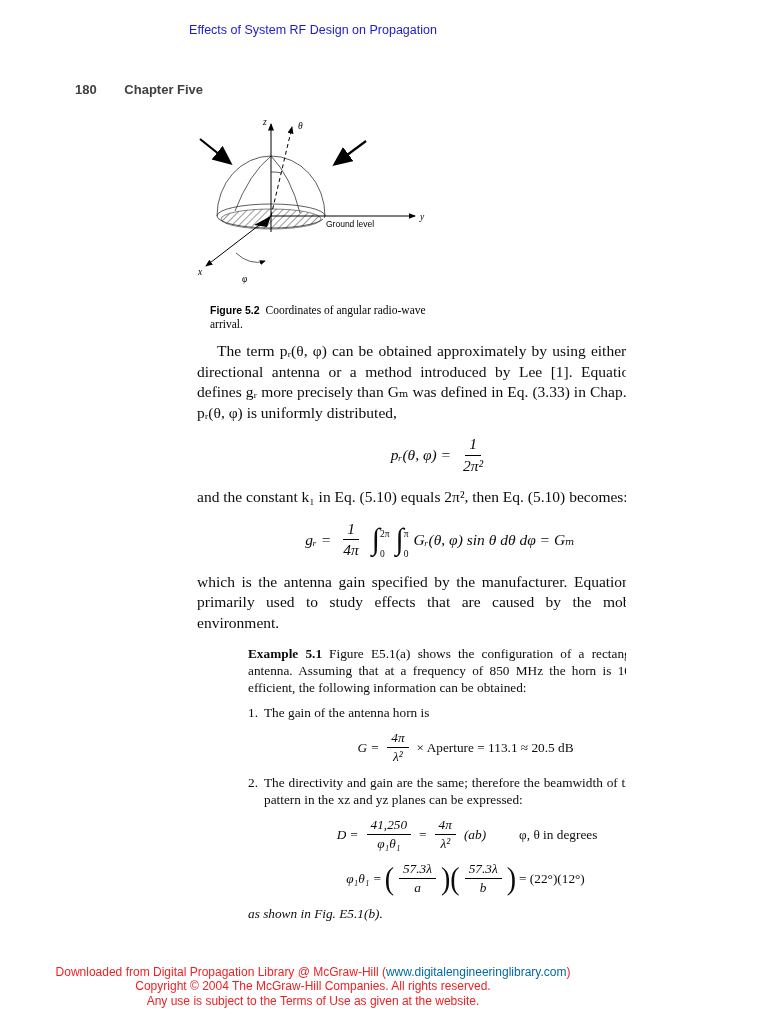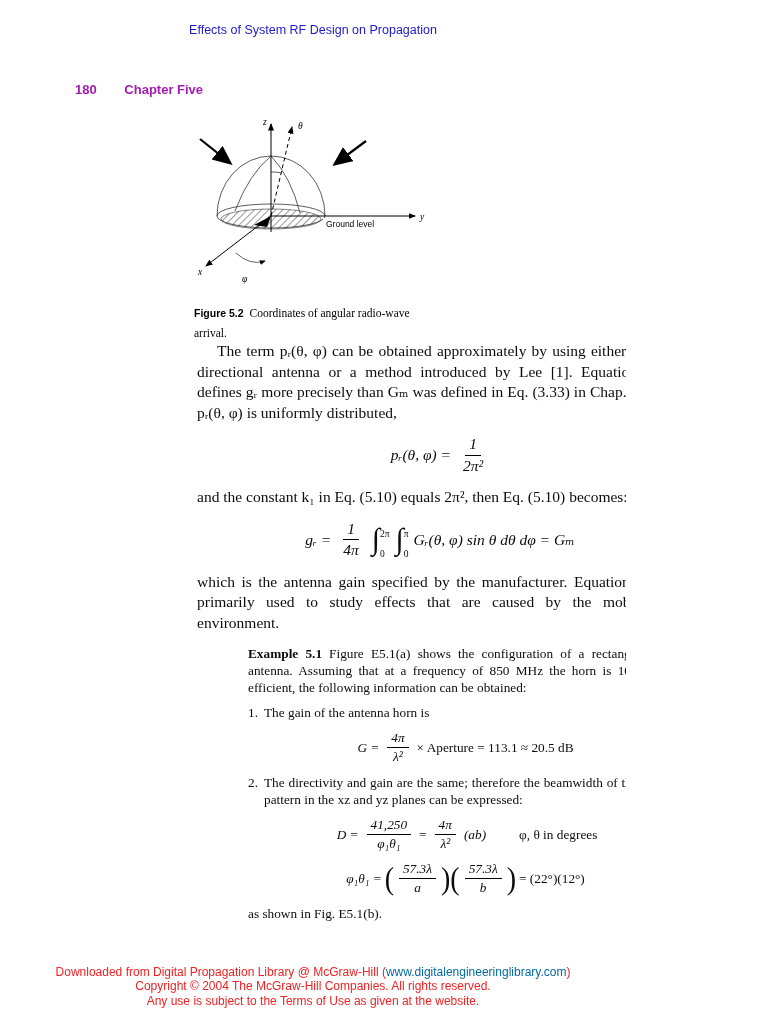--- a/index.html
+++ b/index.html
@@ -7,26 +7,26 @@
   .page {
     position:relative; width:626px; height:1024px; background:#ffffff; overflow:hidden;
     font-family:"Liberation Serif","DejaVu Serif",serif; color:#111;
   }
   .running-header {
     position:absolute; top:23px; left:0; width:100%; text-align:center;
     font-family:"Liberation Sans","DejaVu Sans",sans-serif; font-size:12.5px; color:#1d1ac9;
   }
   .folio {
     position:absolute; top:82px; left:75px;
-    font-family:"Liberation Sans","DejaVu Sans",sans-serif; font-weight:bold; font-size:13px; color:#a21caf;
+    font-family:"Liberation Sans","DejaVu Sans",sans-serif; font-weight:bold; font-size:13px; color:#404040;
   }
   .folio .chapter { margin-left:24px; }
 
   .figure-block { position:absolute; left:194px; top:114px; width:240px; }
-  .figure-caption { margin-top:5px; font-size:11.5px; line-height:20px; width:230px; color:#000; }
+  .figure-caption { margin-top:5px; font-size:11.5px; line-height:14px; width:230px; color:#000;margin-left:16px; }
   .figure-caption .cap-label {
     font-family:"Liberation Sans","DejaVu Sans",sans-serif; font-weight:bold; font-size:10.5px; margin-right:6px;
   }
 
   .body-col { position:absolute; left:197px; top:341px; width:486px; font-size:15.5px; line-height:20.5px; text-align:justify; color:#0c0c0c; }
   .para { margin:0; }
   .para.indent { text-indent:20px; }
 
   .eq-row { position:relative; display:flex; align-items:center; justify-content:center; margin:12px 0; font-size:15.5px; }
   .eq-row .m { font-style:italic; margin:0 3px; white-space:nowrap; }
@@ -40,21 +40,21 @@
   .int-lims { display:flex; flex-direction:column; justify-content:space-between; height:36px; font-size:9.5px; font-style:normal; margin-left:0px; padding:2px 0 0 0; }
   .eq-note { margin-left:30px; font-style:normal; white-space:nowrap; }
   .bigp { font-size:28px; line-height:1; font-style:normal; font-weight:400; transform:scaleY(1.1); }
 
   .example { margin-top:12px; margin-left:51px; width:435px; font-size:13.3px; line-height:17px; text-align:justify; }
   .example .ex-label { font-weight:bold; margin-right:7px; white-space:nowrap; }
   .ex-list-item { display:flex; margin-top:8px; }
   .ex-list-item .li-num { width:16px; flex:none; }
   .ex-list-item .li-text { flex:1; }
   .example .eq-row { font-size:13.3px; margin:9px 0; }
-  .ex-closing { margin-top:9px; }
+  .ex-closing { margin-top:9px;font-style:italic; }
 
   .footer {
     position:absolute; left:0; bottom:16px; width:100%; text-align:center;
     font-family:"Liberation Sans","DejaVu Sans",sans-serif; font-size:12px; line-height:14.5px; color:#ee2224;
   }
   .footer .link { color:#0369a1; cursor:pointer; }
 
   svg .ax { stroke:#000; stroke-width:1; fill:none; }
   svg .thin { stroke:#333; stroke-width:0.8; fill:none; }
   svg .dash { stroke:#000; stroke-width:1; fill:none; stroke-dasharray:4 3; }

